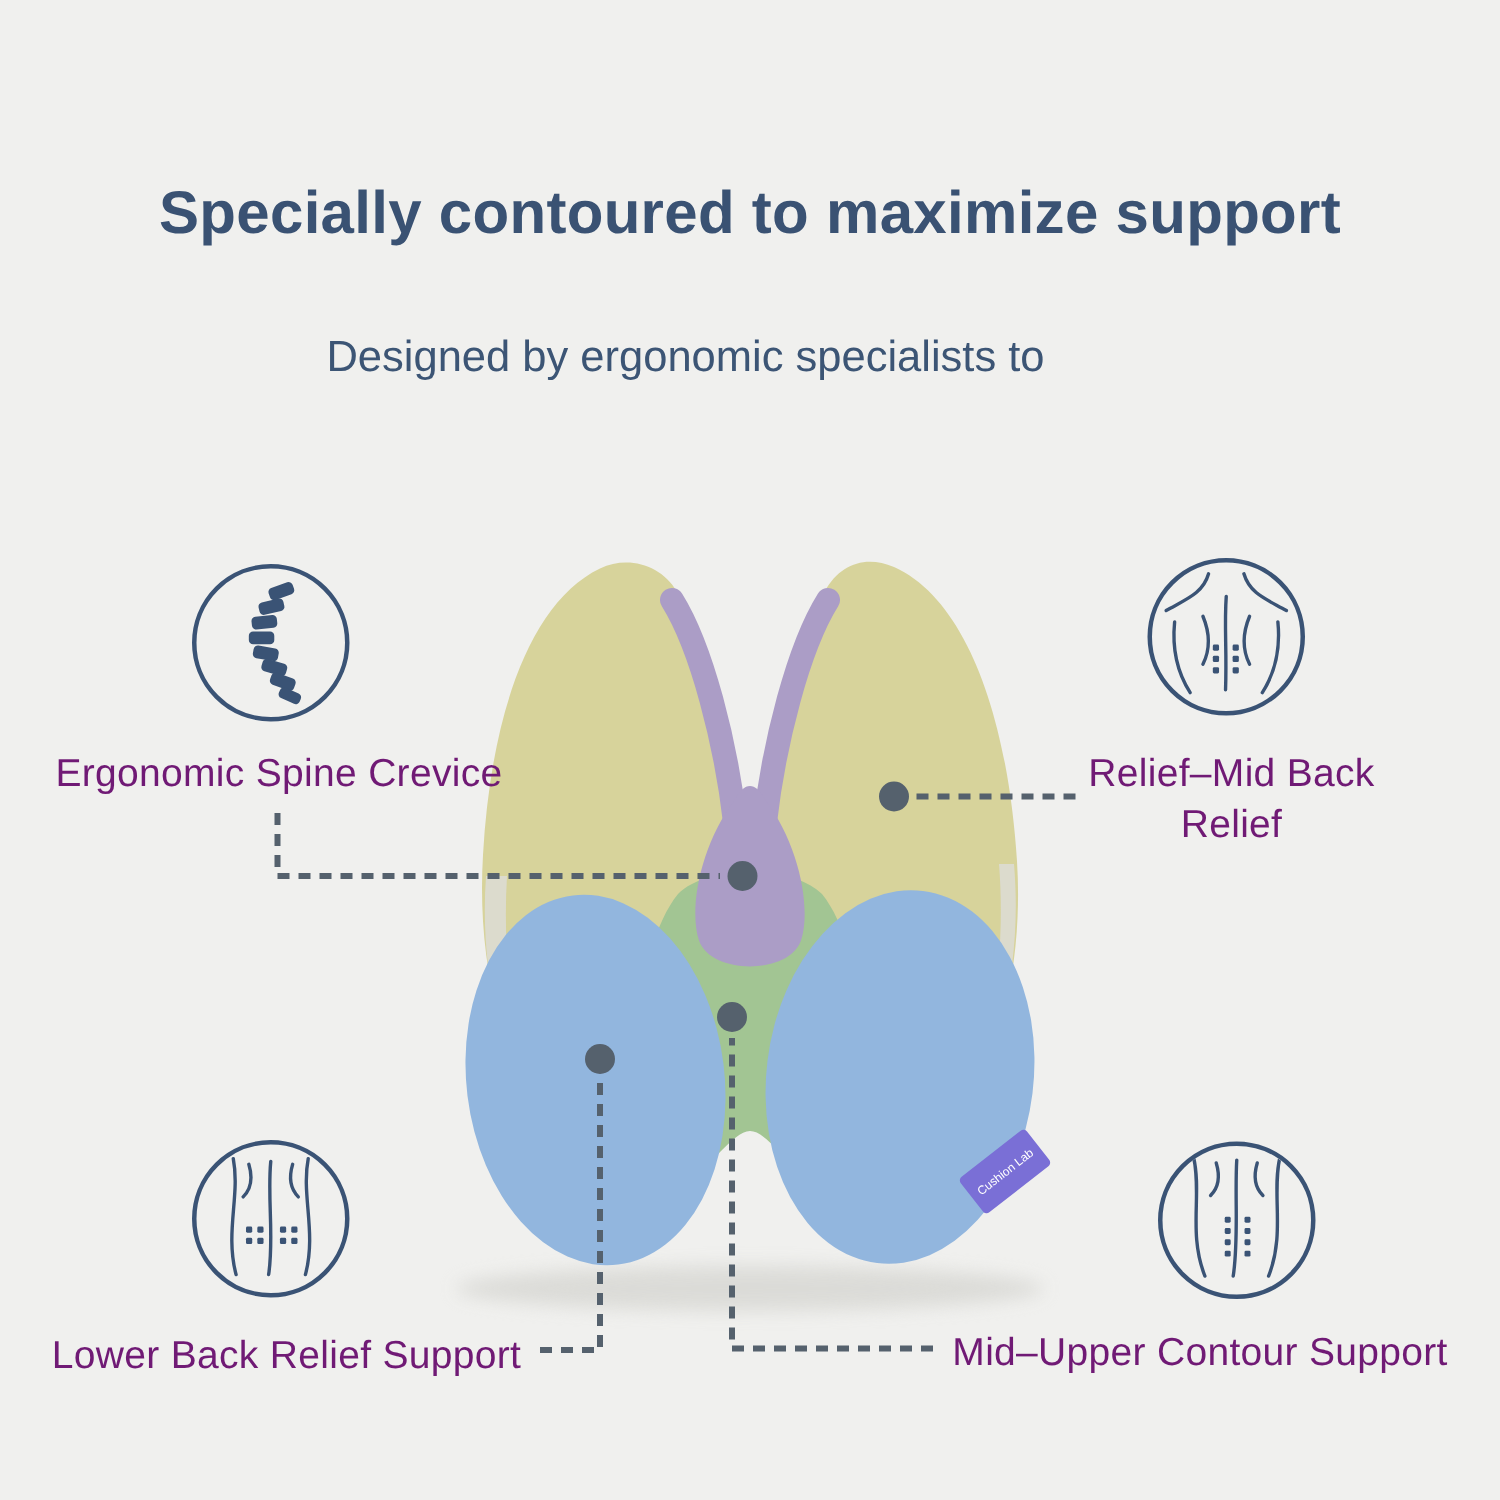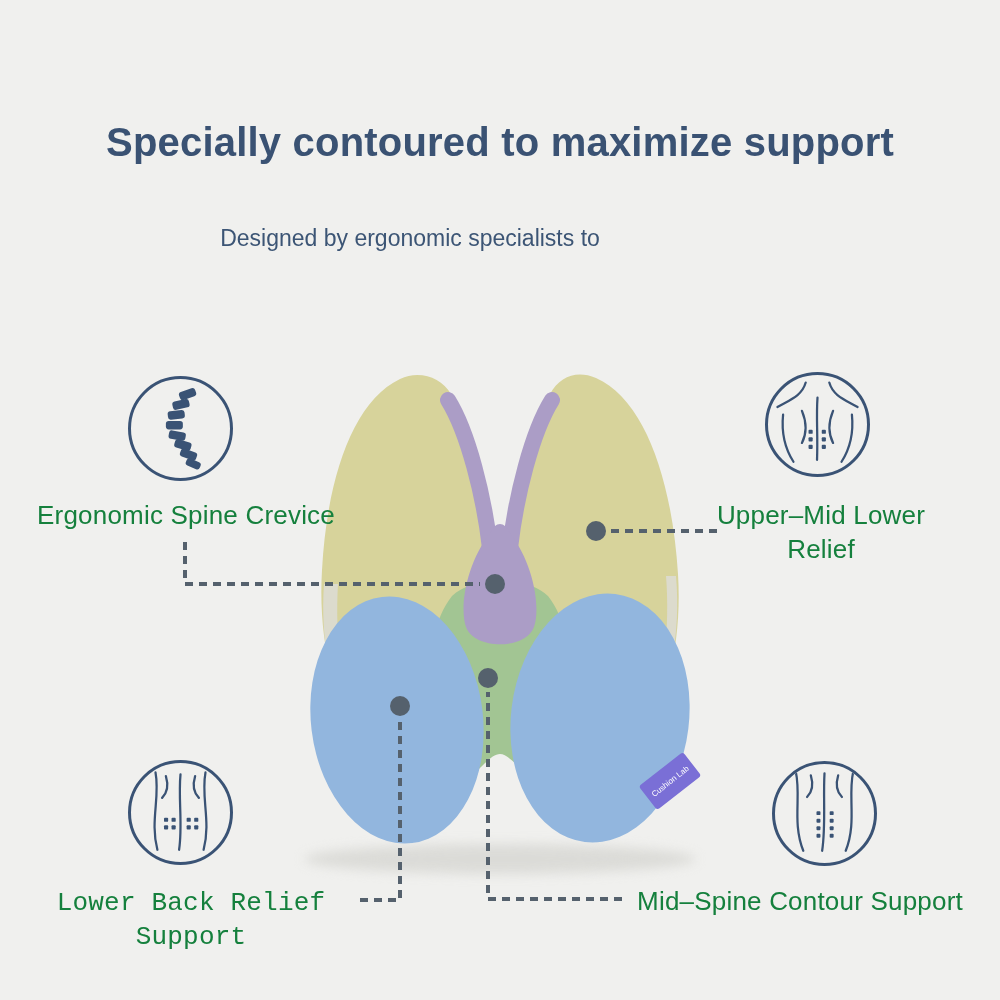--- a/index.html
+++ b/index.html
@@ -2,27 +2,27 @@
 <html><head>
 <meta charset="utf-8">
 <style>
   html,body{margin:0;padding:0;}
   body{font-family:"Liberation Sans", sans-serif; background:#f0f0ee;}
   #canvas{position:relative;width:1000px;height:1000px;background:#f0f0ee;overflow:hidden;margin-top:28px;}
 
   .heading{position:absolute;top:92px;left:0;width:1000px;text-align:center;
     font-size:40px;font-weight:700;color:#3a5273;letter-spacing:.2px;}
   .subtitle{position:absolute;top:186px;left:0;width:820px;text-align:center;
-    font-size:23px;font-weight:500;color:#3c5575;line-height:48px;}
+    font-size:29px;font-weight:500;color:#3c5575;line-height:48px;padding-left:47px;}
 
-  .callout-label{position:absolute;font-size:26px;font-weight:500;color:#15803d;
+  .callout-label{position:absolute;font-size:26px;font-weight:500;color:#701a75;
     text-align:center;letter-spacing:.2px;line-height:34px;}
   .lbl-spine{top:470px;left:26px;width:320px;}
   .lbl-upper{top:470px;left:690px;width:262px;}
-  .lbl-lower{top:858px;left:20px;width:342px;font-family:Liberation Mono, monospace;}
+  .lbl-lower{top:858px;left:20px;width:342px;}
   .lbl-mid{top:856px;left:634px;width:332px;}
 
   .icon-circle{position:absolute;width:105px;height:105px;border:3px solid #3a5375;
     border-radius:50%;box-sizing:border-box;overflow:hidden;background:transparent;}
   .icon-circle svg{display:block;width:100%;height:100%;}
   .ic-tl{left:128px;top:348px;}
   .ic-tr{left:765px;top:344px;}
   .ic-bl{left:128px;top:732px;}
   .ic-br{left:772px;top:733px;}
 
@@ -129,21 +129,21 @@
         <rect x="43" y="58" width="4.4" height="4.4" rx="1"></rect>
           <rect x="57" y="58" width="4.4" height="4.4" rx="1"></rect>
         <rect x="43" y="66" width="4.4" height="4.4" rx="1"></rect>
           <rect x="57" y="66" width="4.4" height="4.4" rx="1"></rect>
         <rect x="43" y="74" width="4.4" height="4.4" rx="1"></rect>
           <rect x="57" y="74" width="4.4" height="4.4" rx="1"></rect>
       </g>
     </svg>
   </div>
   <div class="callout-label lbl-upper">
-    <div>Upper–Mid Lower</div>
+    <div>Relief–Mid Back</div>
     <div>Relief</div>
   </div>
 
   <div class="icon-circle ic-bl">
     <svg viewBox="0 0 105 105">
       <g class="outline">
         <path d="M 26 10 C 31 36 20 62 28 92"></path>
         <path d="M 79 10 C 74 36 85 62 77 92"></path>
         <path d="M 52.5 12 C 50 38 55 66 51 92"></path>
         <path d="M 37 14 C 40 24 38 32 33 37"></path>
@@ -177,15 +177,15 @@
           <rect x="58" y="50" width="4.2" height="4.2" rx="1"></rect>
         <rect x="44" y="58" width="4.2" height="4.2" rx="1"></rect>
           <rect x="58" y="58" width="4.2" height="4.2" rx="1"></rect>
         <rect x="44" y="66" width="4.2" height="4.2" rx="1"></rect>
           <rect x="58" y="66" width="4.2" height="4.2" rx="1"></rect>
         <rect x="44" y="74" width="4.2" height="4.2" rx="1"></rect>
           <rect x="58" y="74" width="4.2" height="4.2" rx="1"></rect>
       </g>
     </svg>
   </div>
-  <div class="callout-label lbl-mid">Mid–Spine Contour Support</div>
+  <div class="callout-label lbl-mid">Mid–Upper Contour Support</div>
 
 </div>
 
 </body></html>

